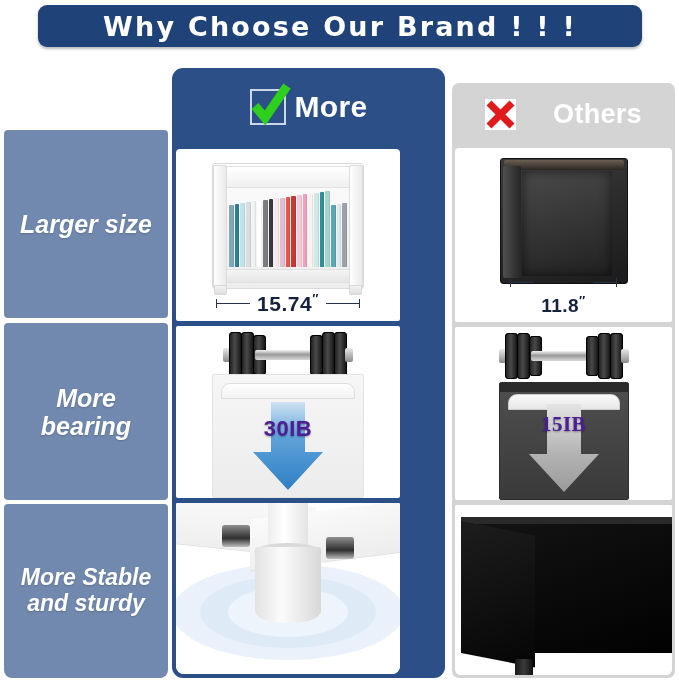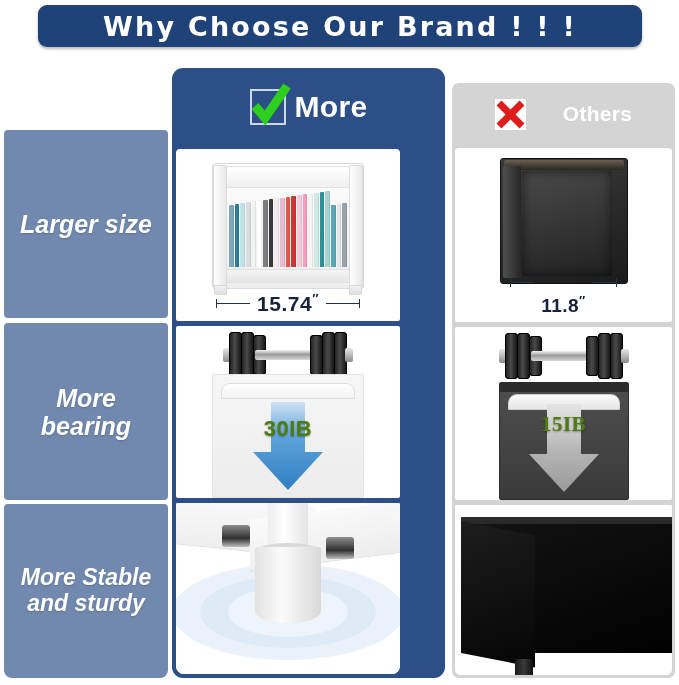--- a/index.html
+++ b/index.html
@@ -46,21 +46,21 @@
     width: 223px; height: 62px;
     background: #d4d4d4;
     border-radius: 7px 7px 0 0;
     display: flex; align-items: center; justify-content: center;
     gap: 5px;
   }
   .hdr-label {
     color: #ffffff; font-size: 30px; font-weight: bold;
     letter-spacing: .3px;
   }
-  .others-header .hdr-label { font-size: 21px; margin-left: 32px; }
+  .others-header .hdr-label { font-size: 27px; margin-left: 32px; }
   .mark-box {
     width: 36px; height: 36px;
     border: 2px solid #ccd6e6;
     background: transparent;
     position: relative;
     flex: 0 0 auto;
   }
   .others-header .mark-box {
     width: 31px; height: 31px;
     border: 2px solid #ffffff;
@@ -266,21 +266,21 @@
     top: 11px;
   }
 
   .arrow {
     position:absolute; left:50%; transform:translateX(-50%);
     bottom: 8px; width: 74px; height: 88px;
   }
   .arrow svg { display:block; }
   .arrow .arrow-label {
     position:absolute; left:0; right:0; top: 14px;
-    text-align:center; color:#4d7c0f; font-size:22px; font-weight:bold;
+    text-align:center; color:#4c1d95; font-size:22px; font-weight:bold;
     letter-spacing:.5px; text-shadow: 0 1px 2px rgba(0,0,0,.35);
   }
   .arrow.gray .arrow-label { top: 8px; font-size: 21px; font-family: Liberation Serif, serif; }
 
   
   .stab-wrap { position:relative; width:100%; height:100%; background:#ffffff; overflow:hidden; }
   .ripple {
     position:absolute; left:50%; top:64%; transform:translate(-50%,-50%);
     border-radius:50%;
   }

